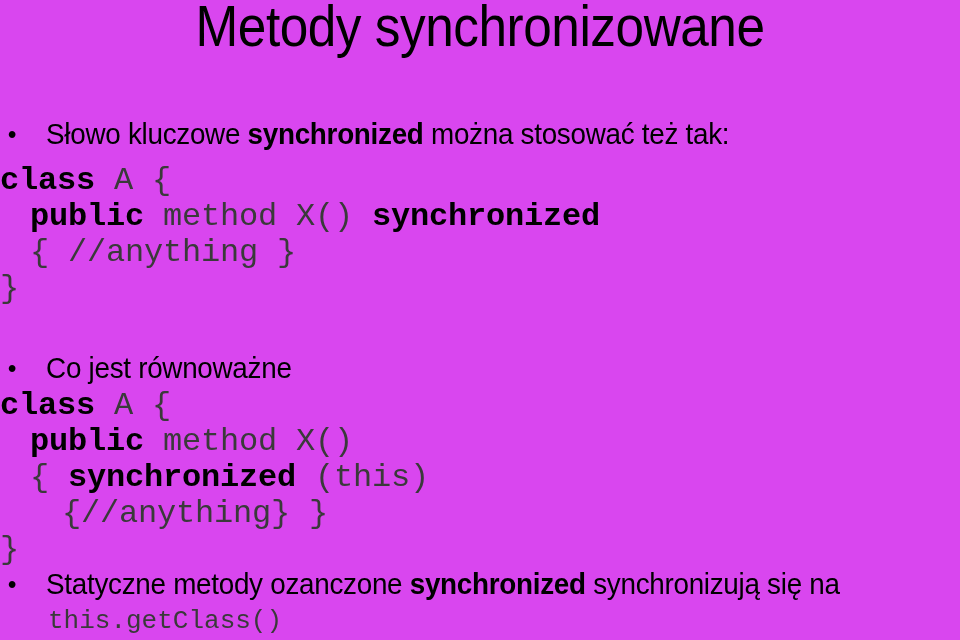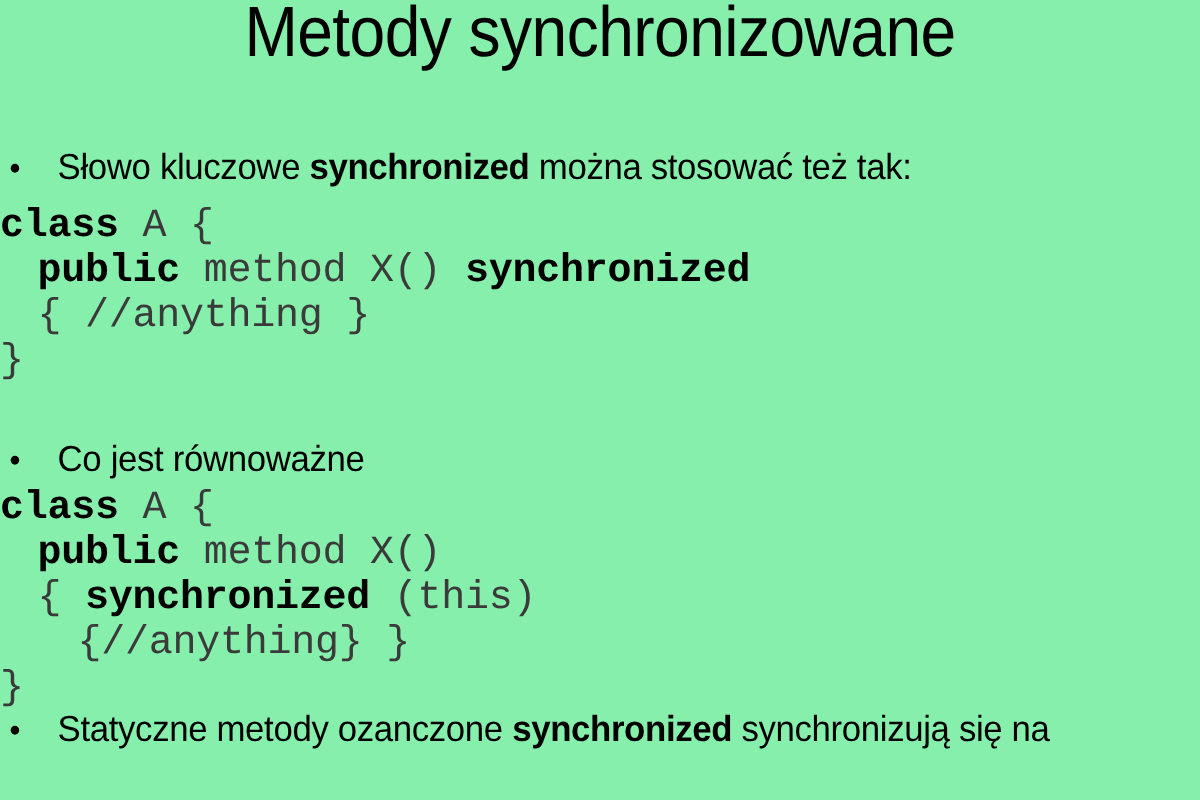--- a/index.html
+++ b/index.html
@@ -14,21 +14,21 @@
     overflow: hidden;
     font-family: "Liberation Sans", sans-serif;
     color: #000000;
     -webkit-font-smoothing: antialiased;
   }
 
   .slide {
     position: relative;
     width: 960px;
     height: 640px;
-    background: #86efac;
+    background: #d946ef;
     overflow: hidden;
   }
 
   
   .slide-title {
     position: absolute;
     left: 0;
     top: -6px;
     width: 960px;
     text-align: center;
@@ -125,14 +125,15 @@
     <span>Co jest równoważne</span><b></b><span></span>
   </div>
 
   <div class="row-code2 code"><div class="line" style="padding-left: 0px;"><span class="kw">class</span><span class="plain"> A {</span></div><div class="line" style="padding-left: 30px;"><span class="kw">public</span><span class="plain"> method X()</span></div><div class="line" style="padding-left: 30px;"><span class="plain">{ </span><span class="kw">synchronized</span><span class="plain"> (this)</span></div><div class="line" style="padding-left: 62px;"><span class="plain">{//anything} }</span></div><div class="line" style="padding-left: 0px;"><span class="plain">}</span></div></div>
 
   <div class="row-bullet3 bullet">
     <span class="dot">•</span>
     <span>Statyczne metody ozanczone </span><b>synchronized</b><span> synchronizują się na</span>
   </div>
 
+  <div class="row-code3 mono-inline">this.getClass()</div>
 
 </div>
 
 </body></html>

